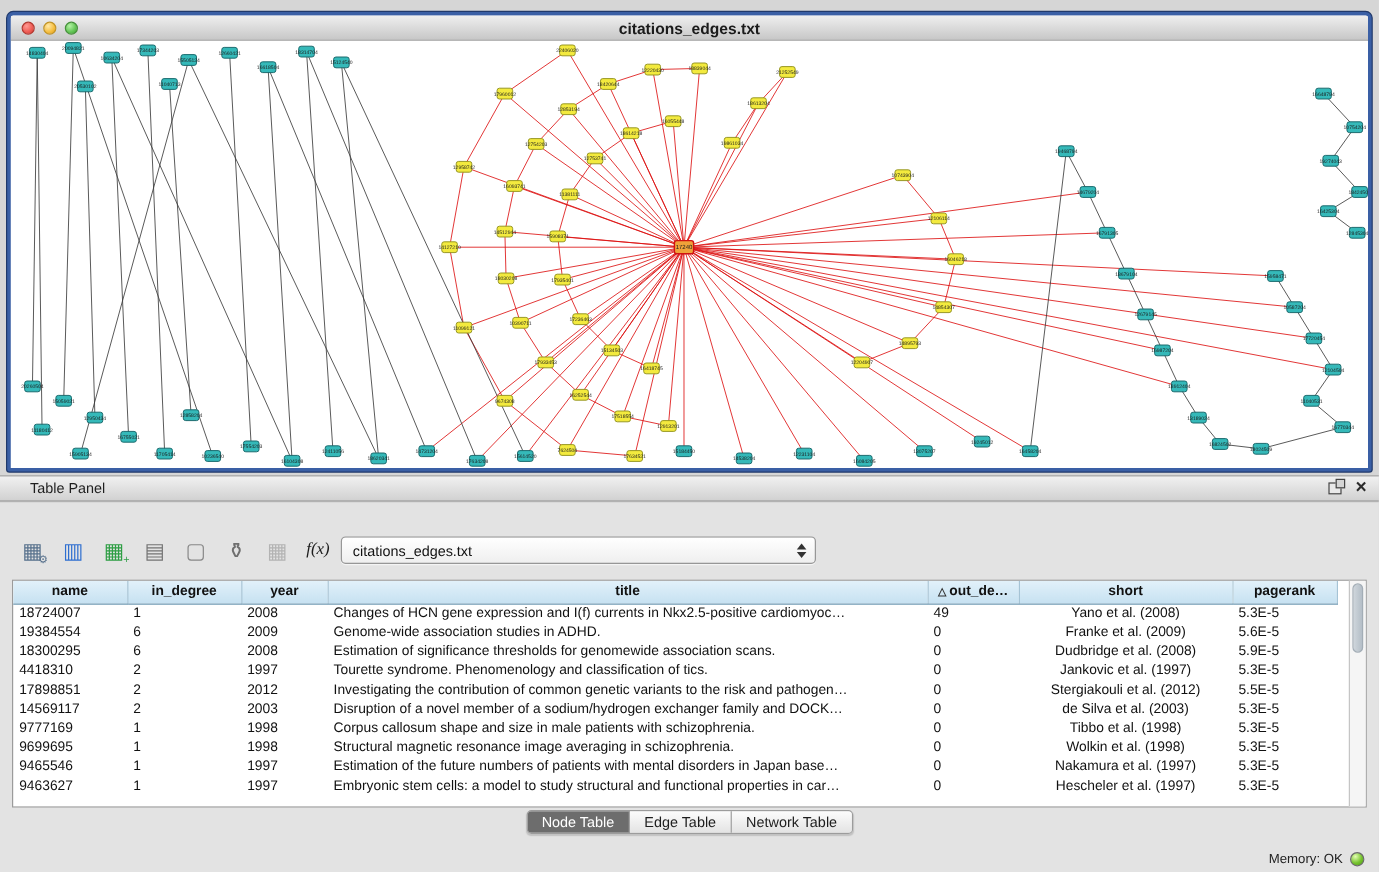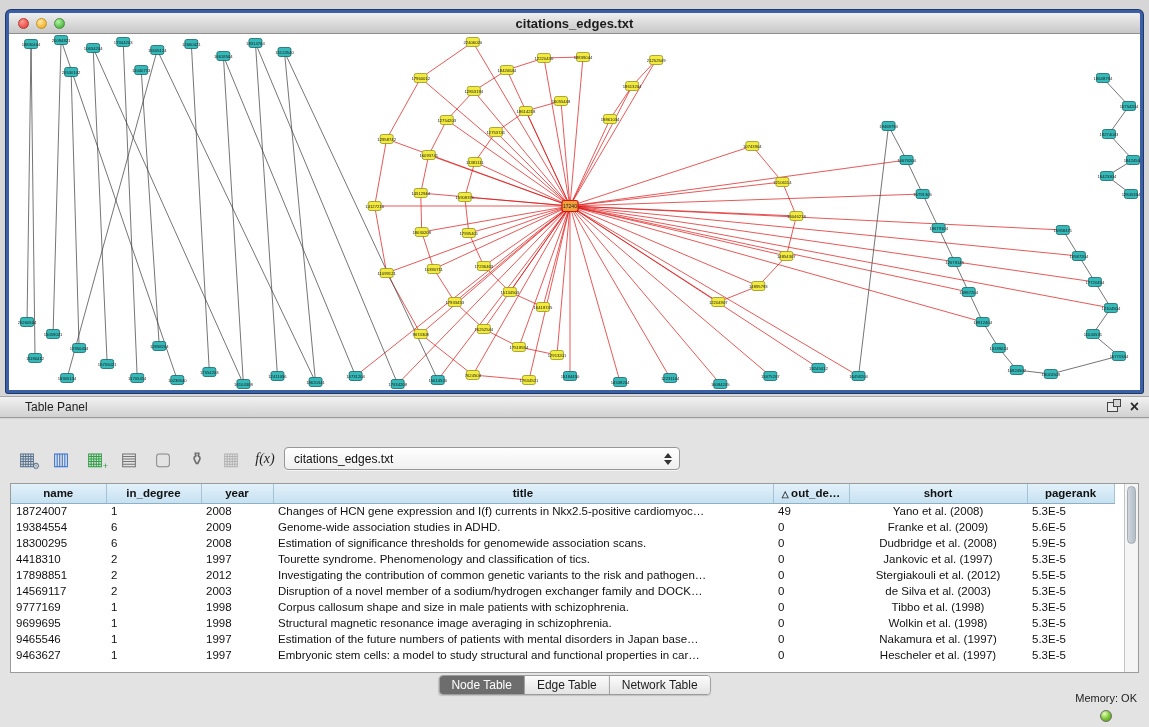--- a/index.html
+++ b/index.html
@@ -65,21 +65,21 @@
     background:linear-gradient(90deg,#cfd6dc,#b4bec7); border:1px solid #a3adb6; }
 
   .tabs { position:absolute; top:256px; left:50%; transform:translateX(-50%); display:flex;
     height:20px; border:1px solid #9c9c9c; border-radius:4px; overflow:hidden;
     box-shadow:0 1px 1px rgba(0,0,0,.15); }
   .tab { padding:0 12px; line-height:19px; font-size:12px; color:#1d1d1d;
     background:linear-gradient(#fcfcfc,#e3e3e3); border-right:1px solid #9c9c9c; cursor:default; }
   .tab:last-child { border-right:none; }
   .tab.selected { background:#6d6d6d; color:#fff; }
 
-  .statusbar { position:absolute; right:12px; bottom:5px; display:flex; align-items:center; gap:6px;flex-direction:column; }
+  .statusbar { position:absolute; right:12px; bottom:5px; display:flex; align-items:center; gap:6px; }
   .status-label { font-size:11px; color:#222; }
   .memdot { width:12px; height:12px; border-radius:50%; border:1px solid #6a6a6a;
     background:radial-gradient(circle at 35% 28%, #e4ffb2, #77c32f 55%, #4d9a16); }
 </style>
 </head>
 <body>
 
 <div class="window">
   <div class="titlebar">
     <div class="traffic">

